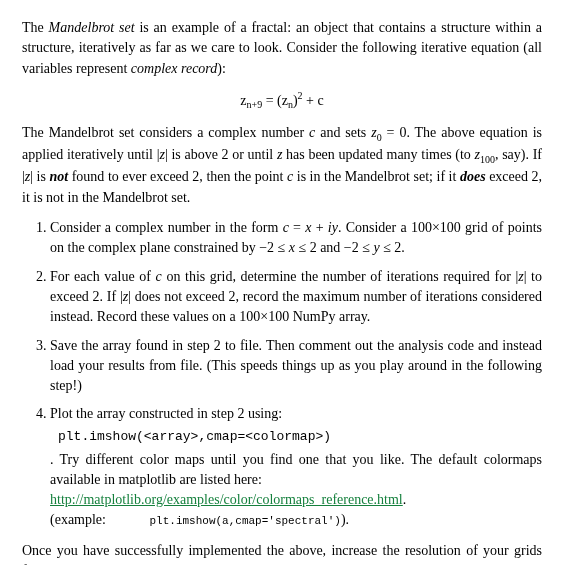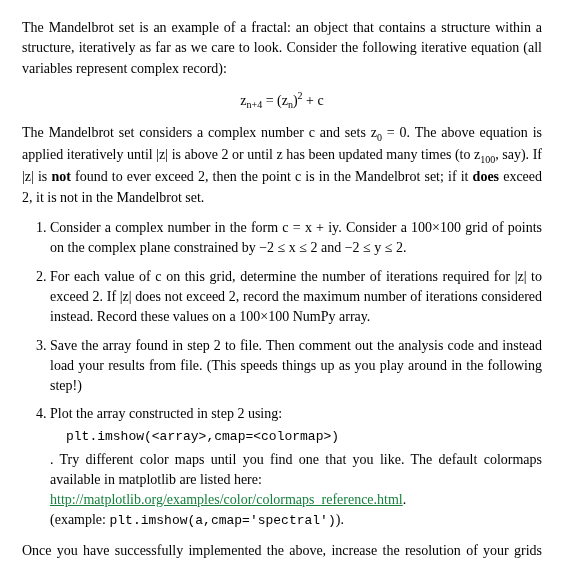--- a/index.html
+++ b/index.html
@@ -22,20 +22,21 @@
     .main-content {
       width: 100%;
     }
 
     p {
       margin-bottom: 10px;
       text-align: justify;
     }
 
     .italic {
+      font-style: italic;
     }
 
     .bold {
       font-weight: bold;
     }
 
     .equation-block {
       text-align: center;
       margin: 8px 0 10px 0;
       font-size: 14px;
@@ -53,47 +54,48 @@
       margin: 8px 0 10px 28px;
     }
 
     ol li {
       margin-bottom: 8px;
       text-align: justify;
     }
 
     .code-inline {
       font-family: "Courier New", Courier, monospace;
-      font-size: 13px;
+      font-size: 11px;
+      margin-left: 40px;
     }
 
     .code-block {
       font-family: "Courier New", Courier, monospace;
       font-size: 13px;
       display: block;
-      margin: 3px 16px;
+      margin: 3px 8px;
     }
 
     .link {
       color: #15803d;
       text-decoration: underline;
     }
   </style>
 </head>
 <body>
 
 <div class="main-content">
 
   <p>
     <span>The </span><span class="italic">Mandelbrot set</span><span> is an example of a fractal: an object that contains a structure within a structure, iteratively as far as we care to look. Consider the following iterative equation (all variables represent </span><span class="italic">complex record</span><span>):</span>
   </p>
 
   <div class="equation-block">
     <span class="equation">
-      z<sub>n+4</sub> = (z<sub>n</sub>)<sup>2</sup> + c
+      z<sub>n+9</sub> = (z<sub>n</sub>)<sup>2</sup> + c
     </span>
   </div>
 
   <p>
     <span>The Mandelbrot set considers a complex number <span class="italic">c</span> and sets <span class="italic">z</span><sub>0</sub>&nbsp;=&nbsp;0. The above equation is applied iteratively until |<span class="italic">z</span>| is above 2 or until <span class="italic">z</span> has been updated many times (to <span class="italic">z</span><sub>100</sub>, say). If |<span class="italic">z</span>| is <span class="italic bold">not</span> found to ever exceed 2, then the point <span class="italic">c</span> is in the Mandelbrot set; if it <span class="italic bold">does</span> exceed 2, it is not in the Mandelbrot set.</span>
   </p>
 
   <ol>
     <li>
       <span>Consider a complex number in the form <span class="italic">c</span>&nbsp;=&nbsp;<span class="italic">x</span>&nbsp;+&nbsp;<span class="italic">iy</span>. Consider a 100×100 grid of points on the complex plane constrained by −2&nbsp;≤&nbsp;<span class="italic">x</span>&nbsp;≤&nbsp;2 and −2&nbsp;≤&nbsp;<span class="italic">y</span>&nbsp;≤&nbsp;2.</span>

